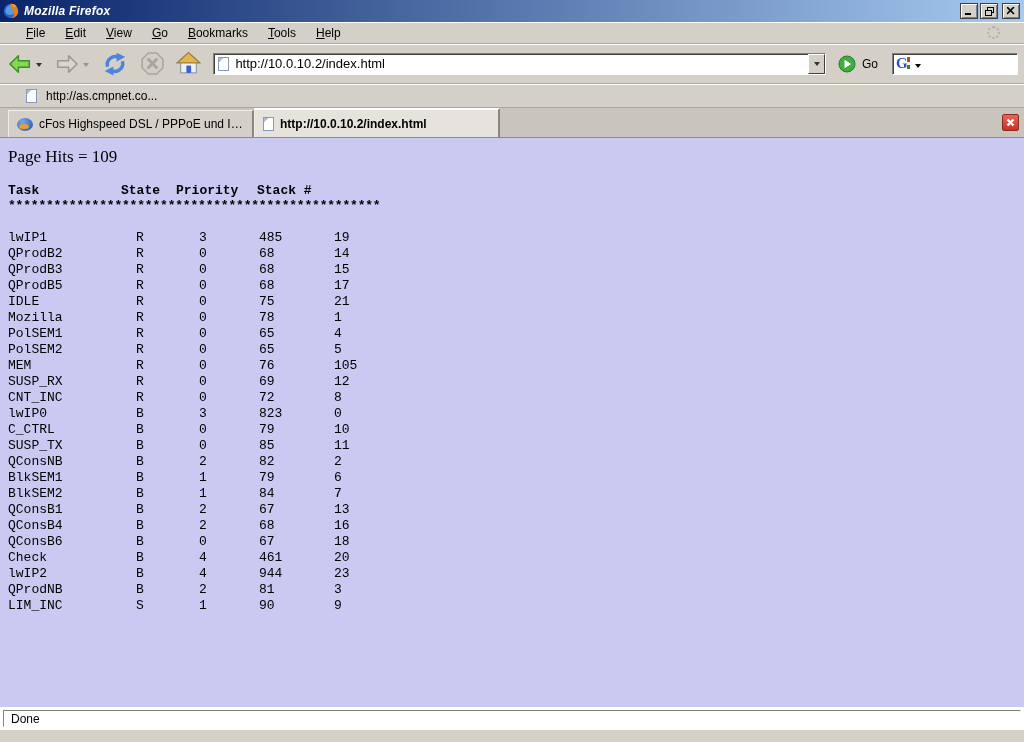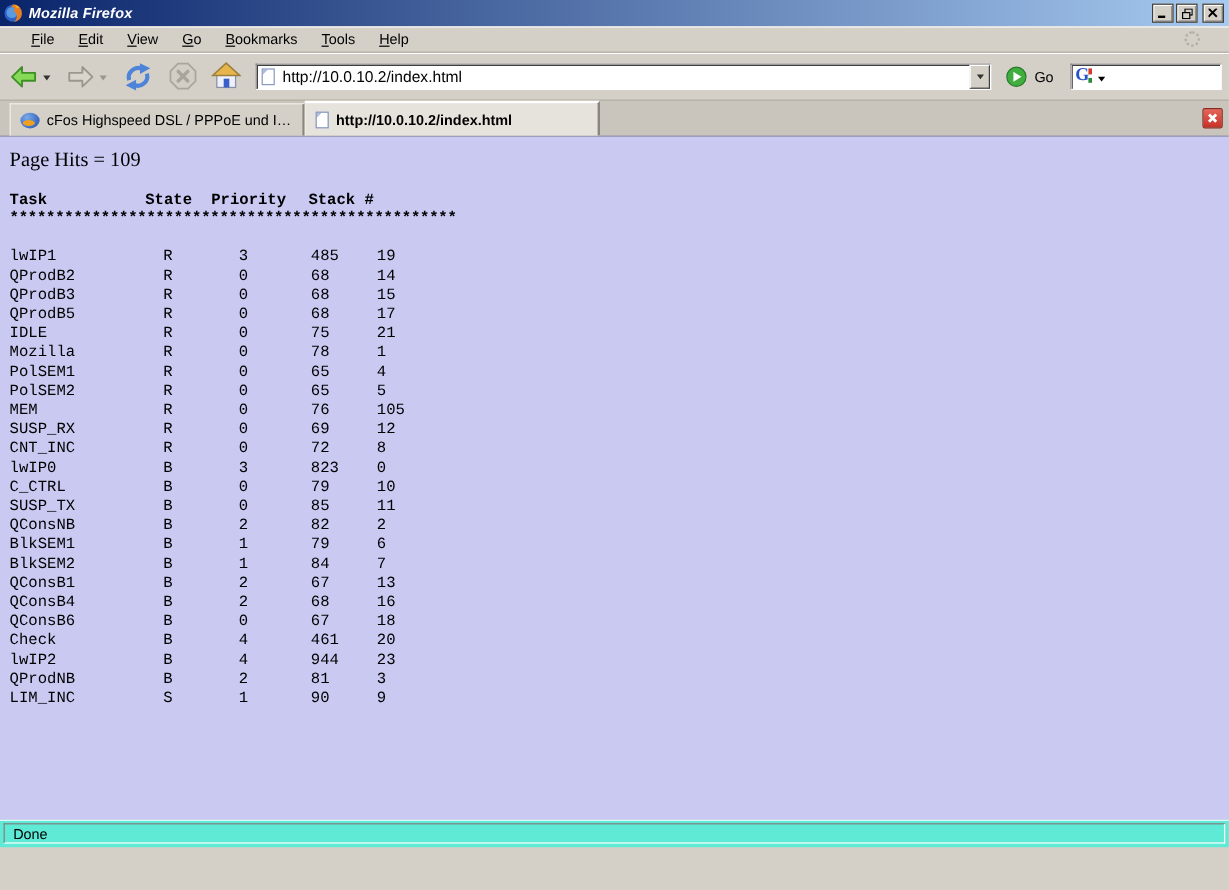--- a/index.html
+++ b/index.html
@@ -91,24 +91,24 @@
   .table-header { position:absolute; left:0; top:45px; height:16px; width:100%;
     font-family:"Liberation Mono",monospace; font-size:13px; font-weight:bold; color:#000; }
   .table-header span { position:absolute; white-space:pre; }
   .h0 { left:8px; } .h1 { left:121px; } .h2 { left:176px; } .h3 { left:257px; }
   .sep-line { position:absolute; left:8px; top:60px; font-family:"Liberation Mono",monospace;
     font-size:13px; font-weight:bold; color:#000; white-space:pre; letter-spacing:-0.2px; }
   .rows { position:absolute; left:0; top:92px; width:100%; }
   .trow { position:relative; height:16px; font-family:"Liberation Mono",monospace;
     font-size:13px; color:#000; }
   .trow span { position:absolute; white-space:pre; }
-  .c0 { left:8px; } .c1 { left:136px; } .c2 { left:199px; } .c3 { left:259px; } .c4 { left:314px; }
-
-  
-  .statusbar { height:23px; background:#5eead4; border-top:1px solid #fff; padding:2px 3px 3px 3px; }
+  .c0 { left:8px; } .c1 { left:136px; } .c2 { left:199px; } .c3 { left:259px; } .c4 { left:334px; }
+
+  
+  .statusbar { height:23px; background:#ffffff; border-top:1px solid #fff; padding:2px 3px 3px 3px; }
   .status-field { height:17px; border:1px solid; border-color:#808080 #fff #fff #808080;
     font-size:12px; color:#000; padding:1px 7px; display:flex; align-items:center; }
 </style>
 </head>
 <body>
 
 <div class="window">
 
   <div class="titlebar">
     <svg class="ff-logo" viewBox="0 0 16 16">
@@ -203,20 +203,24 @@
       </svg>
       <span class="go-label">Go</span>
     </div>
     <div class="searchbox">
       <span class="g-logo">G</span>
       <span class="g-drop"></span>
       <input type="text" value="" style="">
     </div>
   </div>
 
+  <div class="bookmarksbar">
+    <span class="page-icon"></span>
+    <span class="bm-label">http://as.cmpnet.co...</span>
+  </div>
 
   <div class="tabstrip">
     <span style="display:flex;align-items:flex-end;height:100%;">
         <div class="tab">
           <span class="ticon icon-cfos"></span>
           <span class="tab-label">cFos Highspeed DSL / PPPoE und ISDN CAP...</span>
         </div>
         <div class="tab active">
           <span class="ticon icon-page"></span>
           <span class="tab-label">http://10.0.10.2/index.html</span>

